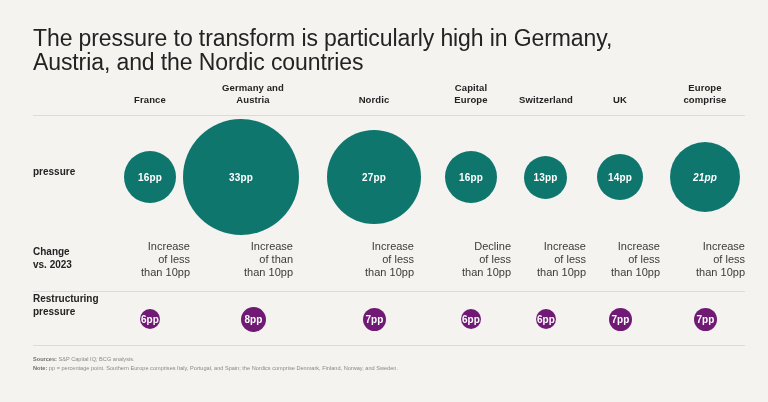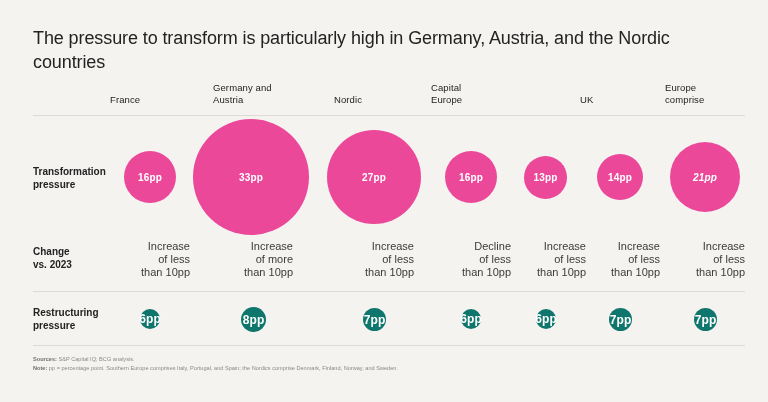--- a/index.html
+++ b/index.html
@@ -21,42 +21,42 @@
     background: #f4f3f0;
     box-sizing: border-box;
   }
 
   
   .title {
     position: absolute;
     left: 33px;
     top: 26px;
     width: 660px;
-    font-size: 18px;
+    font-size: 23px;
     line-height: 24px;
     font-weight: 400;
     color: #232323;
     letter-spacing: -0.1px;
   }
 
   
   .col-headers {
     position: absolute;
     left: 110px;
     top: 82px;
     width: 640px;
     height: 30px;
   }
   .col-head {
     position: absolute;
     top: 0;
     font-size: 9.5px;
-    font-weight: normal;
+    font-weight: bold;
     color: #232323;
-    text-align: left;
+    text-align: center;
     line-height: 11.5px;
     letter-spacing: 0.1px;
   }
 
   
   .rule {
     position: absolute;
     left: 33px;
     width: 712px;
     height: 1px;
@@ -71,21 +71,21 @@
     position: absolute;
     left: 33px;
     font-size: 10px;
     font-weight: bold;
     color: #232323;
     line-height: 13px;
     width: 95px;
   }
   .row-label-transformation { top: 165px; }
   .row-label-change        { top: 245px; }
-  .row-label-restructuring { top: 306px; }
+  .row-label-restructuring { top: 292px; }
 
   
   .bubble-row {
     position: absolute;
     left: 0;
     top: 0;
     width: 768px;
     height: 402px;
     pointer-events: none;
   }
@@ -93,27 +93,27 @@
     position: absolute;
     border-radius: 50%;
     display: flex;
     align-items: center;
     justify-content: center;
     color: #ffffff;
     font-weight: bold;
     pointer-events: auto;
   }
   .bubble.big {
-    background: #ec4899;
+    background: #0f766e;
     font-size: 10px;
     letter-spacing: 0.2px;
   }
   .bubble.small {
-    background: #0f766e;
-    font-size: 12px;
+    background: #701a75;
+    font-size: 10px;
     letter-spacing: 0.1px;
   }
 
   
   .change-cell {
     position: absolute;
     top: 240px;
     font-size: 11px;
     line-height: 13px;
     color: #3b3b3b;
@@ -151,65 +151,67 @@
       <div>Germany and</div>
       <div>Austria</div>
     </div>
     <div class="col-head" style="left:224px;width:80px;">
       <div style="margin-top:12px;">Nordic</div>
     </div>
     <div class="col-head" style="left:321px;width:80px;">
       <div>Capital</div>
       <div>Europe</div>
     </div>
+    <div class="col-head" style="left:396px;width:80px;">
+      <div style="margin-top:12px;">Switzerland</div>
+    </div>
     <div class="col-head" style="left:470px;width:80px;">
       <div style="margin-top:12px;">UK</div>
     </div>
     <div class="col-head" style="left:555px;width:80px;">
       <div>Europe</div>
       <div>comprise</div>
     </div>
   </div>
 
   <div class="rule rule-top"></div>
   <div class="rule rule-mid"></div>
   <div class="rule rule-bottom"></div>
 
   <div class="row-label row-label-transformation">
-    <div>Transformation</div>
     <div>pressure</div>
   </div>
   <div class="row-label row-label-change">
     <div>Change</div>
     <div>vs. 2023</div>
   </div>
   <div class="row-label row-label-restructuring">
     <div>Restructuring</div>
     <div>pressure</div>
   </div>
 
   <div class="bubble-row">
     <div class="bubble big" style="left:124px;top:151px;width:52px;height:52px;">16pp</div>
-    <div class="bubble big" style="left:193px;top:119px;width:116px;height:116px;">33pp</div>
+    <div class="bubble big" style="left:183px;top:119px;width:116px;height:116px;">33pp</div>
     <div class="bubble big" style="left:327px;top:130px;width:94px;height:94px;">27pp</div>
     <div class="bubble big" style="left:445px;top:151px;width:52px;height:52px;">16pp</div>
     <div class="bubble big" style="left:524px;top:156px;width:43px;height:43px;">13pp</div>
     <div class="bubble big" style="left:597px;top:154px;width:46px;height:46px;">14pp</div>
     <div class="bubble big" style="left:670px;top:142px;width:70px;height:70px;font-style:italic;">21pp</div>
   </div>
 
   <div class="bubble-row">
     <div class="change-cell" style="left:110px;width:80px;">
       <div>Increase</div>
       <div>of less</div>
       <div>than 10pp</div>
     </div>
     <div class="change-cell" style="left:213px;width:80px;">
       <div>Increase</div>
-      <div>of more</div>
+      <div>of than</div>
       <div>than 10pp</div>
     </div>
     <div class="change-cell" style="left:334px;width:80px;">
       <div>Increase</div>
       <div>of less</div>
       <div>than 10pp</div>
     </div>
     <div class="change-cell" style="left:431px;width:80px;">
       <div>Decline</div>
       <div>of less</div>

